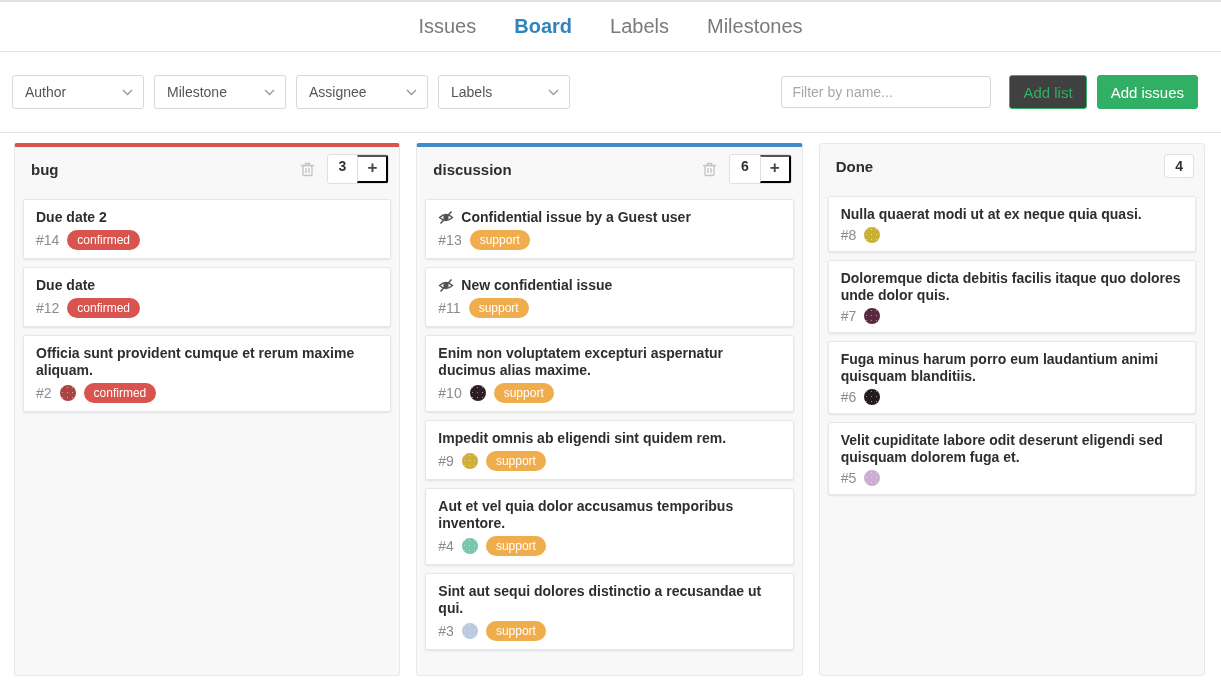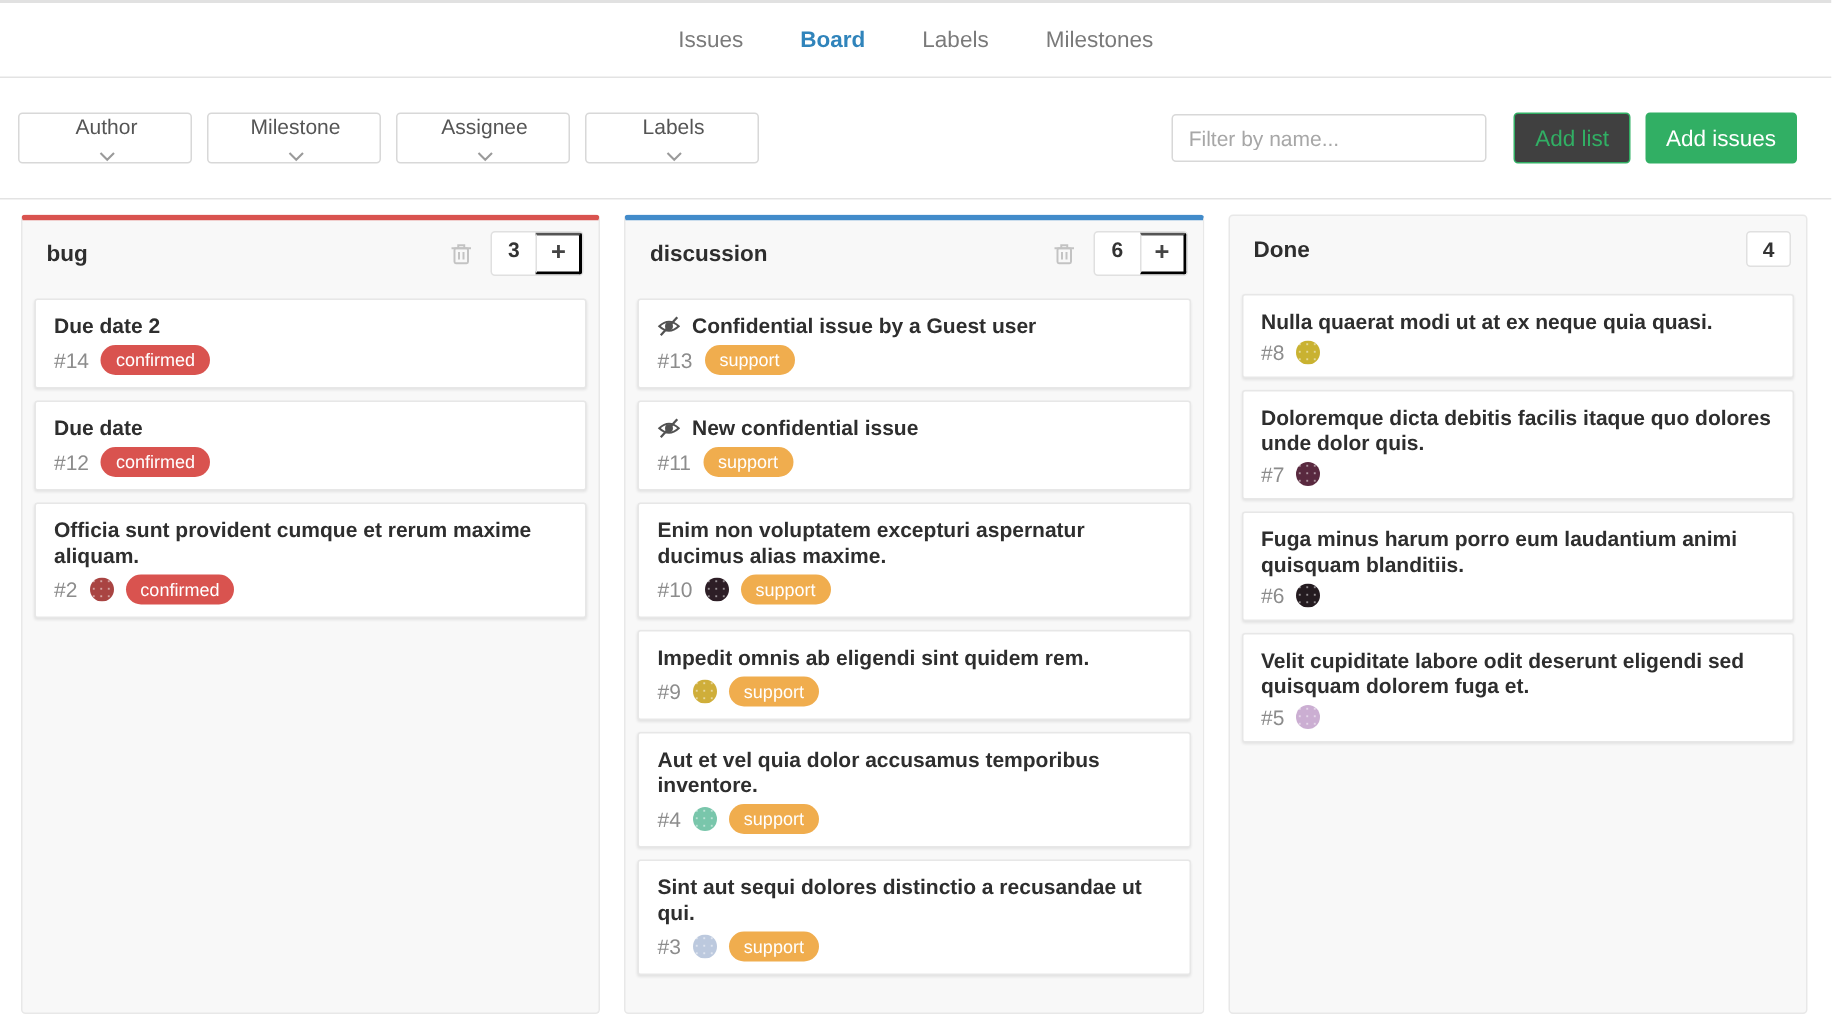--- a/index.html
+++ b/index.html
@@ -2,29 +2,29 @@
 <html style="--green: #31af64; --nav-active: #3084bb; --red: #d9534f; --blue: #428bca; --orange: #f0ad4e;"><head>
 <meta charset="utf-8">
 <style>
   * { margin:0; padding:0; box-sizing:border-box; }
   html,body { width:1221px; height:690px; overflow:hidden; background:#fff;
     font-family:"Liberation Sans", sans-serif; color:#2e2e2e; }
 
   
   .topnav { height:52px; border-top:2px solid #e1e1e1; border-bottom:1px solid #e3e3e3;
     display:flex; align-items:center; justify-content:center; gap:38px; background:#fff; }
-  .topnav a { text-decoration:none; color:#7a7a7a; font-size:15px; cursor:pointer; }
+  .topnav a { text-decoration:none; color:#7a7a7a; font-size:20px; cursor:pointer; }
   .topnav a.active { color:var(--nav-active); font-weight:bold; }
 
   
   .filterbar { height:81px; border-bottom:1px solid #e3e3e3; display:flex; align-items:center;
     padding:0 23px 0 12px; background:#fff; }
-  .dd { width:116px; height:34px; border:1px solid #d8d8d8; border-radius:3px; background:#fff;
+  .dd { width:132px; height:34px; border:1px solid #d8d8d8; border-radius:3px; background:#fff;
     display:flex; align-items:center; justify-content:space-between; padding:0 10px 0 12px;
-    margin-right:10px; font-size:14px; color:#555; cursor:pointer;flex-direction:column; }
+    margin-right:10px; font-size:14px; color:#555; cursor:pointer; }
   .dd .chev { width:11px; height:7px; flex:none; }
   .spacer { flex:1; }
   .filter-input { width:210px; height:32px; border:1px solid #d8d8d8; border-radius:3px;
     padding:12px 10px; font-size:14px; color:#333; margin-right:18px;
     font-family:Liberation Sans, sans-serif; }
   .filter-input::placeholder { color:#a7a7a7; }
   .btn { height:34px; border-radius:3px; font-size:15px; padding:0 13px; cursor:pointer;
     font-family:"Liberation Sans", sans-serif; }
   .btn-outline { background:#404040; border:1px solid var(--green); color:var(--green); margin-right:10px; }
   .btn-fill { background:var(--green); border:1px solid var(--green); color:#fff; }

